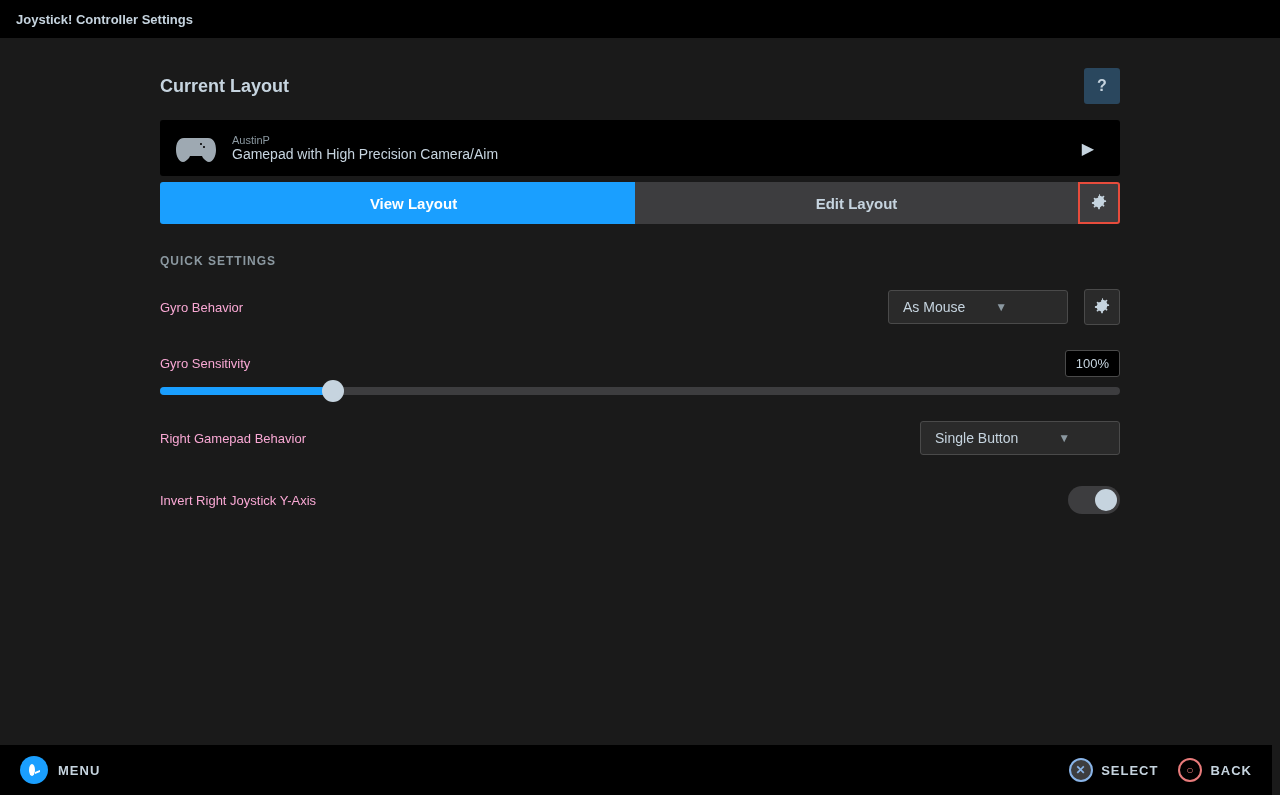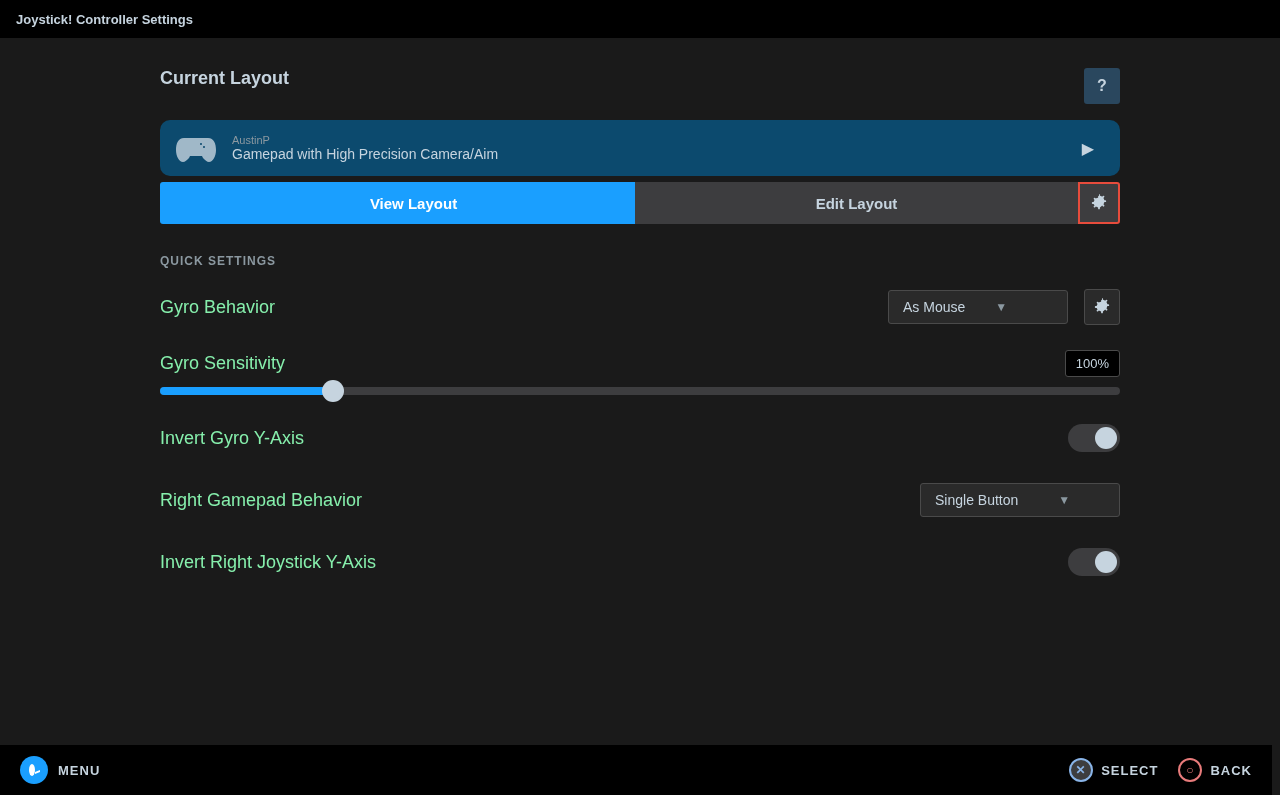--- a/index.html
+++ b/index.html
@@ -28,20 +28,21 @@
     }
 
     
     .main-content {
       padding: 30px 160px 0 160px;
     }
 
     
     .section-header-row {
       display: flex;
+      align-items: center;
       justify-content: space-between;
       margin-bottom: 16px;
     }
     .section-title {
       color: #c6d4df;
       font-size: 18px;
       font-weight: 600;
     }
 
     .help-btn {
@@ -54,22 +55,22 @@
       font-size: 16px;
       font-weight: bold;
       cursor: pointer;
       display: flex;
       align-items: center;
       justify-content: center;
     }
 
     
     .layout-card {
-      background: #0c4a6e;
-      border-radius: 10px;
+      background: #000000;
+      border-radius: 3px;
       display: flex;
       align-items: center;
       padding: 12px 16px;
       margin-bottom: 6px;
     }
     .controller-icon {
       width: 40px;
       height: 30px;
       margin-right: 16px;
       opacity: 0.8;
@@ -151,22 +152,22 @@
     }
 
     .setting-row {
       display: flex;
       align-items: center;
       justify-content: space-between;
       margin-bottom: 24px;
       min-height: 38px;
     }
     .setting-label {
-      color: #86efac;
-      font-size: 18px;
+      color: #f9a8d4;
+      font-size: 13px;
     }
 
     
     .dropdown-wrapper {
       display: flex;
       align-items: center;
       gap: 16px;
       justify-content: space-between;
     }
     .dropdown {
@@ -423,26 +424,20 @@
     <div class="slider-row-header">
       <span class="setting-label">Gyro Sensitivity</span>
       <div class="slider-value">100%</div>
     </div>
     <div class="slider-track">
       <div class="slider-fill"></div>
       <div class="slider-thumb"></div>
     </div>
   </div>
 
-  <div class="setting-row">
-    <span class="setting-label">Invert Gyro Y-Axis</span>
-    <div class="toggle">
-      <div class="toggle-knob"></div>
-    </div>
-  </div>
 
   <div class="setting-row">
     <span class="setting-label">Right Gamepad Behavior</span>
     <div class="dropdown-single">
       <span>Single Button</span>
       <span class="dropdown-arrow">▼</span>
     </div>
   </div>
 
   <div class="setting-row">

